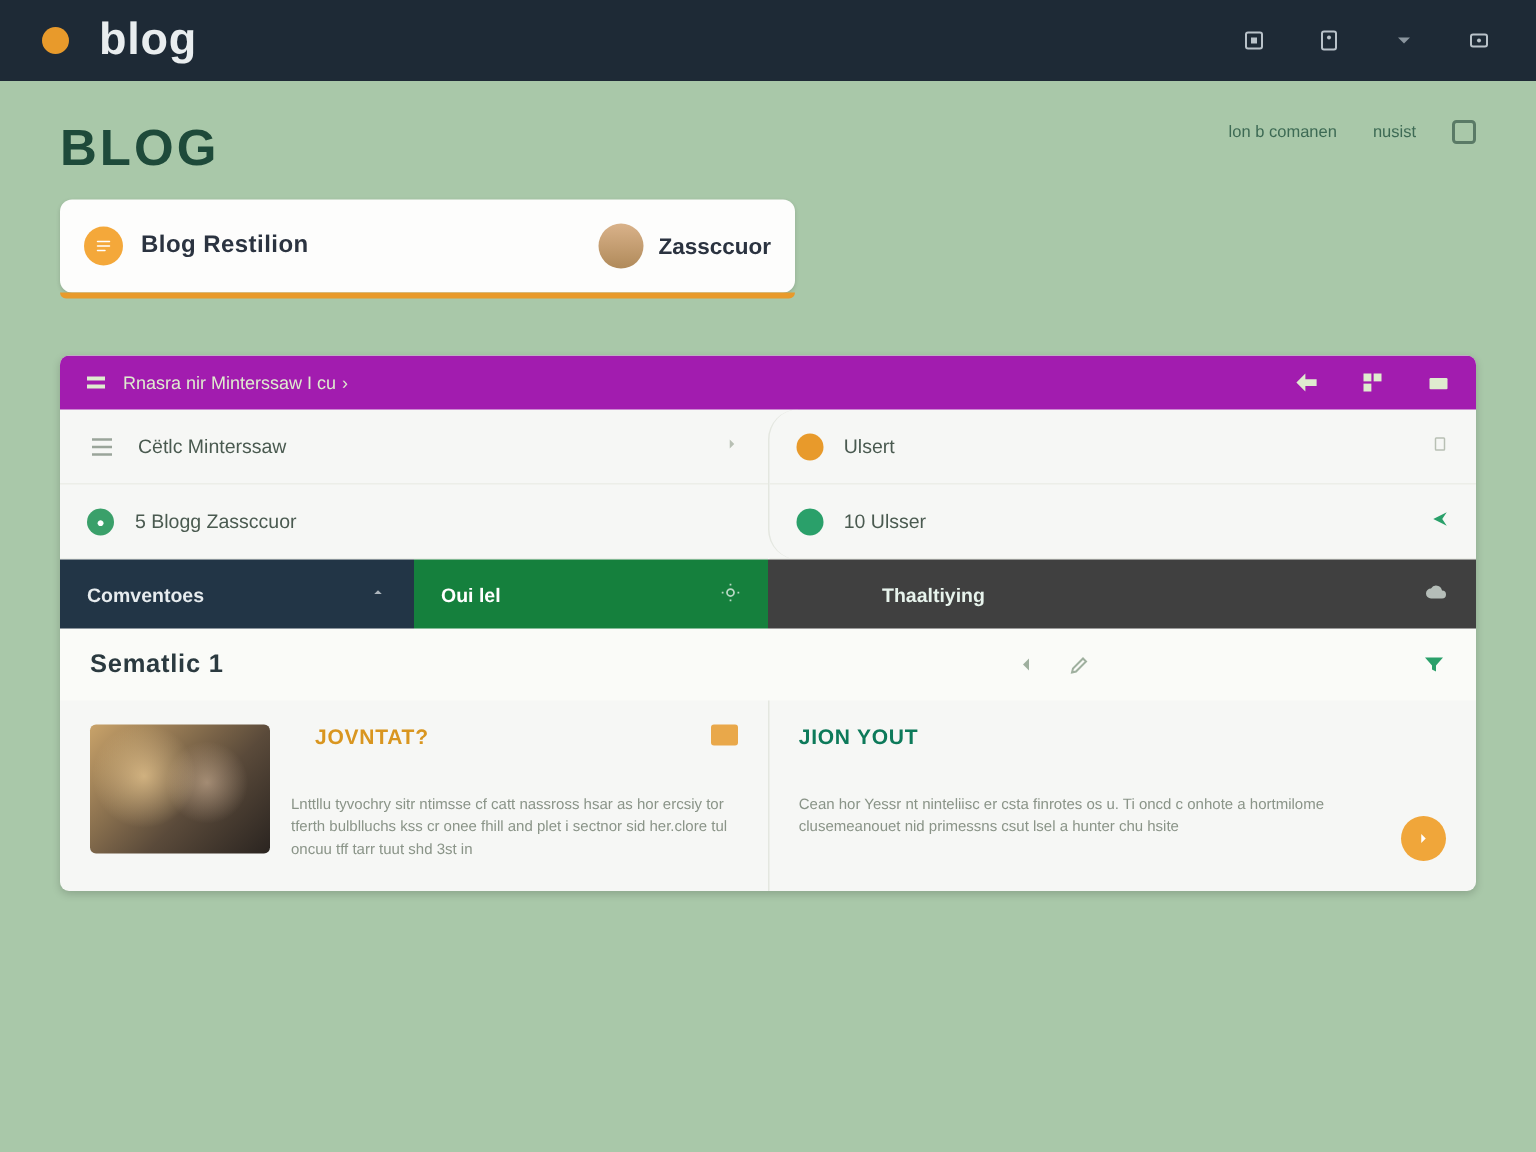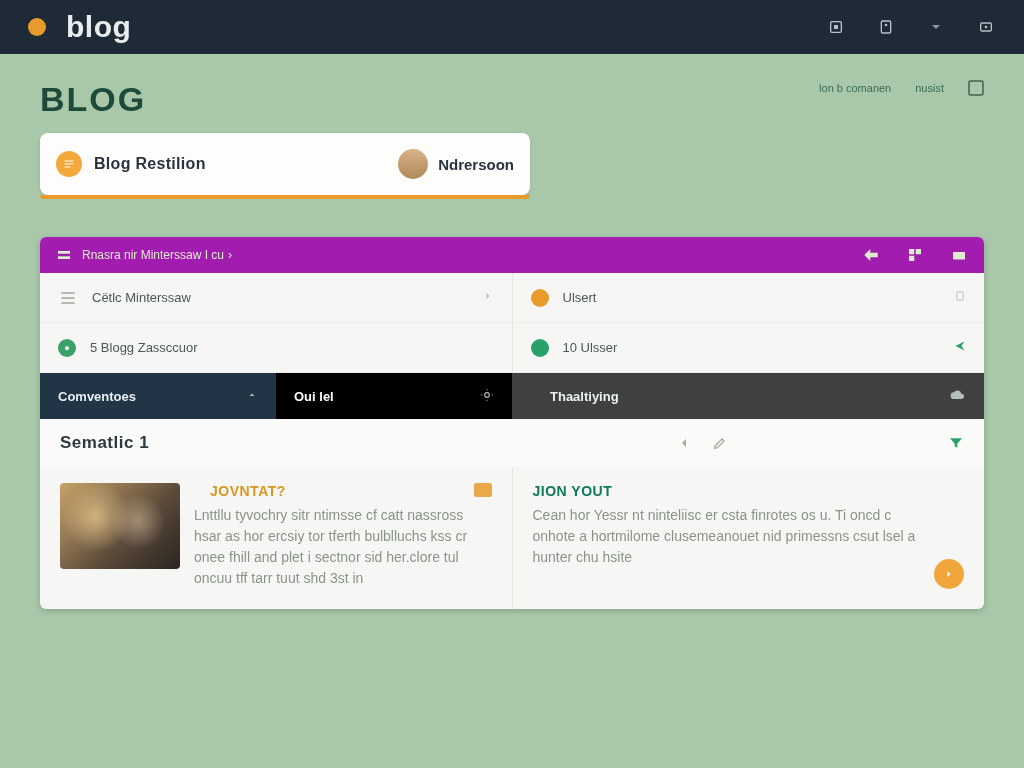--- a/index.html
+++ b/index.html
@@ -39,50 +39,50 @@
   
   .panel { margin-top: 42px; background:#f6f7f5; border-radius:6px; box-shadow:0 2px 6px rgba(0,0,0,0.18); overflow:hidden;}
   .greenbar{ height:36px; background:#a21caf; display:flex; align-items:center; padding:0 16px; color:#dfeccf; font-size:12px;}
   .greenbar .gicon{ width:16px; height:16px; margin-right:10px; display:flex; align-items:center; justify-content:center;}
   .greenbar .gspacer{flex:1;}
   .greenbar .gend{ display:flex; gap:26px; align-items:center;}
   .greenbar .gend span{width:18px; height:14px; display:flex; align-items:center; justify-content:center;}
   
   .twocol{ display:flex;}
   .col{ flex:1; }
-  .col + .col{ border-left:1px solid #e4e7e0;}
+  .col + .col{ border-left:1px solid #e4e7e0;border-radius:20px;}
   .row{ height:50px; display:flex; align-items:center; padding:0 18px; border-bottom:1px solid #eceee8; font-size:13px; color:#4a5a50;}
   .row .ricon{ width:20px; height:20px; margin-right:14px; display:flex; align-items:center; justify-content:center; color:#9aa59a;}
   .row .rbadge{ width:18px; height:18px; border-radius:50%; margin-right:14px; display:flex; align-items:center; justify-content:center; font-size:9px; color:#fff;}
   .row .rend{ margin-left:auto; color:#b8c0b4;}
   .row .rend svg{ width:12px; height:12px;}
   .row .rdot{ width:14px; height:14px; border-radius:3px;}
   
   .tabstrip{ display:flex; height:46px;}
-  .tab{ display:flex; align-items:center; padding:0 18px; font-size:13px; font-weight:700;}
+  .tab{ display:flex; align-items:center; padding:0 18px; font-size:13px; font-weight:700;gap:38px;}
   .tab.dark{ background:#223546; color:#e7ecef; width:25%;}
-  .tab.orange{ background:#000000; color:#fff; width:25%;}
+  .tab.orange{ background:#15803d; color:#fff; width:25%;}
   .tab.teal{ background:#404040; color:#e7f3ec; width:50%;}
   .tab .tend{ margin-left:auto; opacity:0.7;}
   .tab .tspace{ width:20px;}
   
   .subhead{ height:48px; display:flex; align-items:center; padding:0 20px; background:#fafbf8;}
   .subhead .st{ font-size:17px; font-weight:800; color:#2b3a40; letter-spacing:0.5px;}
   .subhead .send{ margin-left:auto; display:flex; gap:20px; color:#9fb09f;}
   .subhead .send span{ width:16px; height:16px; display:flex; align-items:center; justify-content:center;}
   
   .cards{ display:flex;}
   .card{ flex:1; padding:16px 20px 20px 20px; display:flex; gap:14px;}
   .card + .card{ border-left:1px solid #e4e7e0;}
   .thumb{ width:120px; height:86px; border-radius:4px; background:linear-gradient(135deg,#c9a36a 0%, #5a4a3a 60%, #2a2420 100%); flex-shrink:0; position:relative; overflow:hidden;}
   .thumb::before{content:""; position:absolute; inset:0; background: radial-gradient(circle at 30% 40%, rgba(255,220,160,0.6) 0%, transparent 35%), radial-gradient(circle at 65% 45%, rgba(230,200,170,0.5) 0%, transparent 30%);}
   .cardbody{ flex:1; min-width:0;}
   .ctitle{ font-size:14px; font-weight:800; color:#d99620; letter-spacing:0.5px; margin-bottom:6px;}
   .ctitle.teal{ color:#0d7a5a;}
-  .cdesc{ font-size:14px; line-height:1.5; color:#8a9488;}
+  .cdesc{ font-size:10px; line-height:1.5; color:#8a9488;margin-top:24px;}
   .cbadge{ width:18px; height:14px; background:#e9a84a; border-radius:2px; margin-left:auto;}
   .cardhead{display:flex; align-items:flex-start;margin-left:16px;}
   .roundbtn{ width:30px; height:30px; border-radius:50%; background:#f0a63a; margin-top:20px; align-self:flex-end; display:flex; align-items:center; justify-content:center;}
   .roundbtn svg{width:12px; height:12px; color:#fff;}
   .card2body{display:flex; flex-direction:column; flex:1;}
 </style>
 </head>
 <body>
 
 <div class="topbar">
@@ -127,21 +127,21 @@
 
   <div class="pillwrap">
     <div class="pill">
       <div class="oricon">
         <svg viewBox="0 0 24 24" fill="currentColor">
             <path d="M4 6h16M4 12h16M4 18h10" stroke="currentColor" stroke-width="2" stroke-linecap="round"></path>
           </svg>
       </div>
       <div class="ptext">Blog Restilion</div>
       <div class="av"></div>
-      <div class="ptext2">Ndrersoon</div>
+      <div class="ptext2">Zassccuor</div>
     </div>
   </div>
 
   <div class="panel">
     <div class="greenbar">
       <span class="gicon">
           <svg viewBox="0 0 24 24" fill="currentColor">
             <rect x="3" y="6" width="18" height="4" fill="currentColor"></rect>
             <rect x="3" y="14" width="18" height="4" fill="currentColor"></rect>
           </svg>

